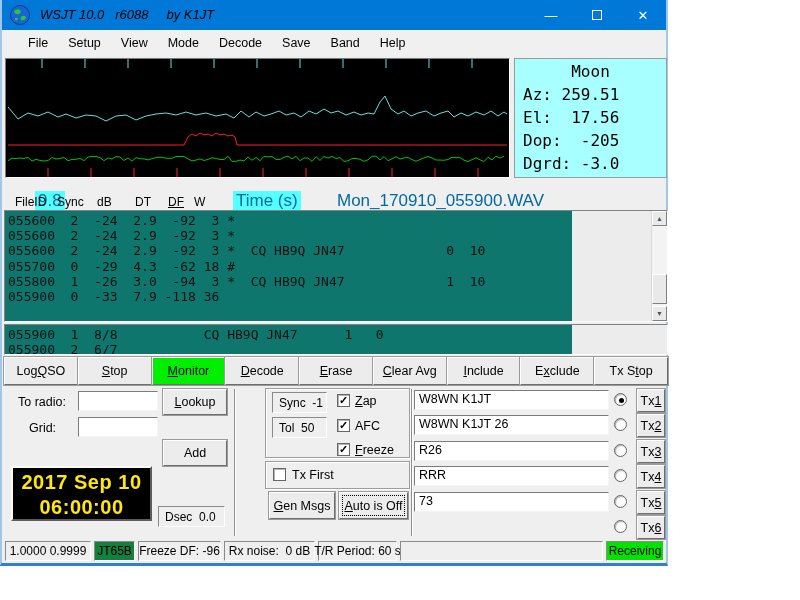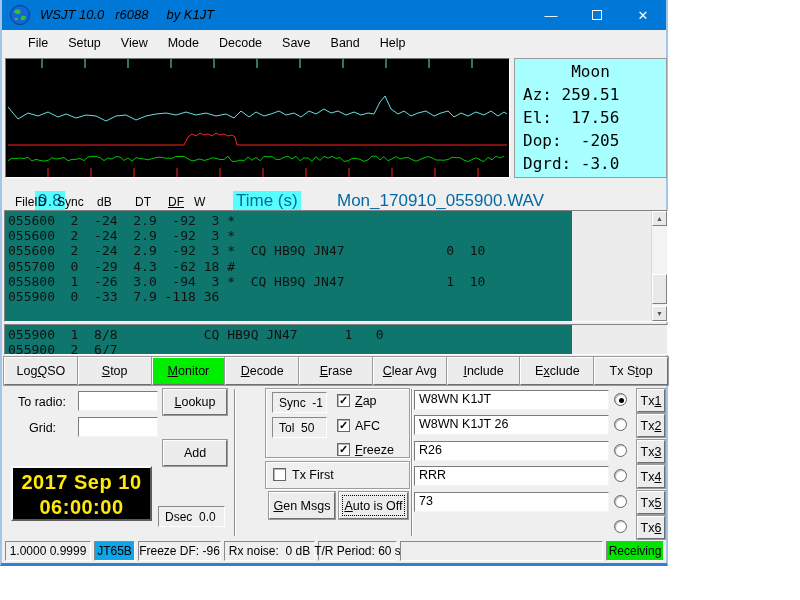--- a/index.html
+++ b/index.html
@@ -250,21 +250,21 @@
 
     <div class="field" style="left:412px; top:492px; width:195px; height:20px;">73</div>
     <div class="radio" style="left:612px; top:495px;"></div>
     <div class="pushbtn" style="left:635px; top:491px; width:28px; height:23px;">Tx<u>5</u></div>
 
     <div class="radio" style="left:612px; top:520px;"></div>
     <div class="pushbtn" style="left:635px; top:516px; width:28px; height:23px;">Tx<u>6</u></div>
 
     <div class="statusbar">
       <div class="spanel" style="left:3px;   width:86px;">1.0000 0.9999</div>
-      <div class="spanel" style="left: 92px; width: 41px; background: #0ea5e9;">JT65B</div>
+      <div class="spanel" style="left: 92px; width: 41px; background: #15803d;">JT65B</div>
       <div class="spanel" style="left:136px; width:83px;">Freeze DF: -96</div>
       <div class="spanel" style="left:222px; width:91px;">Rx noise:  0 dB</div>
       <div class="spanel" style="left:316px; width:79px;">T/R Period: 60 s</div>
       <div class="spanel" style="left:398px; width:203px;"></div>
       <div class="spanel" style="left: 604px; width: 58px; background: rgb(0, 228, 0);">Receiving</div>
     </div>
 
   </div>
 </div>
 

